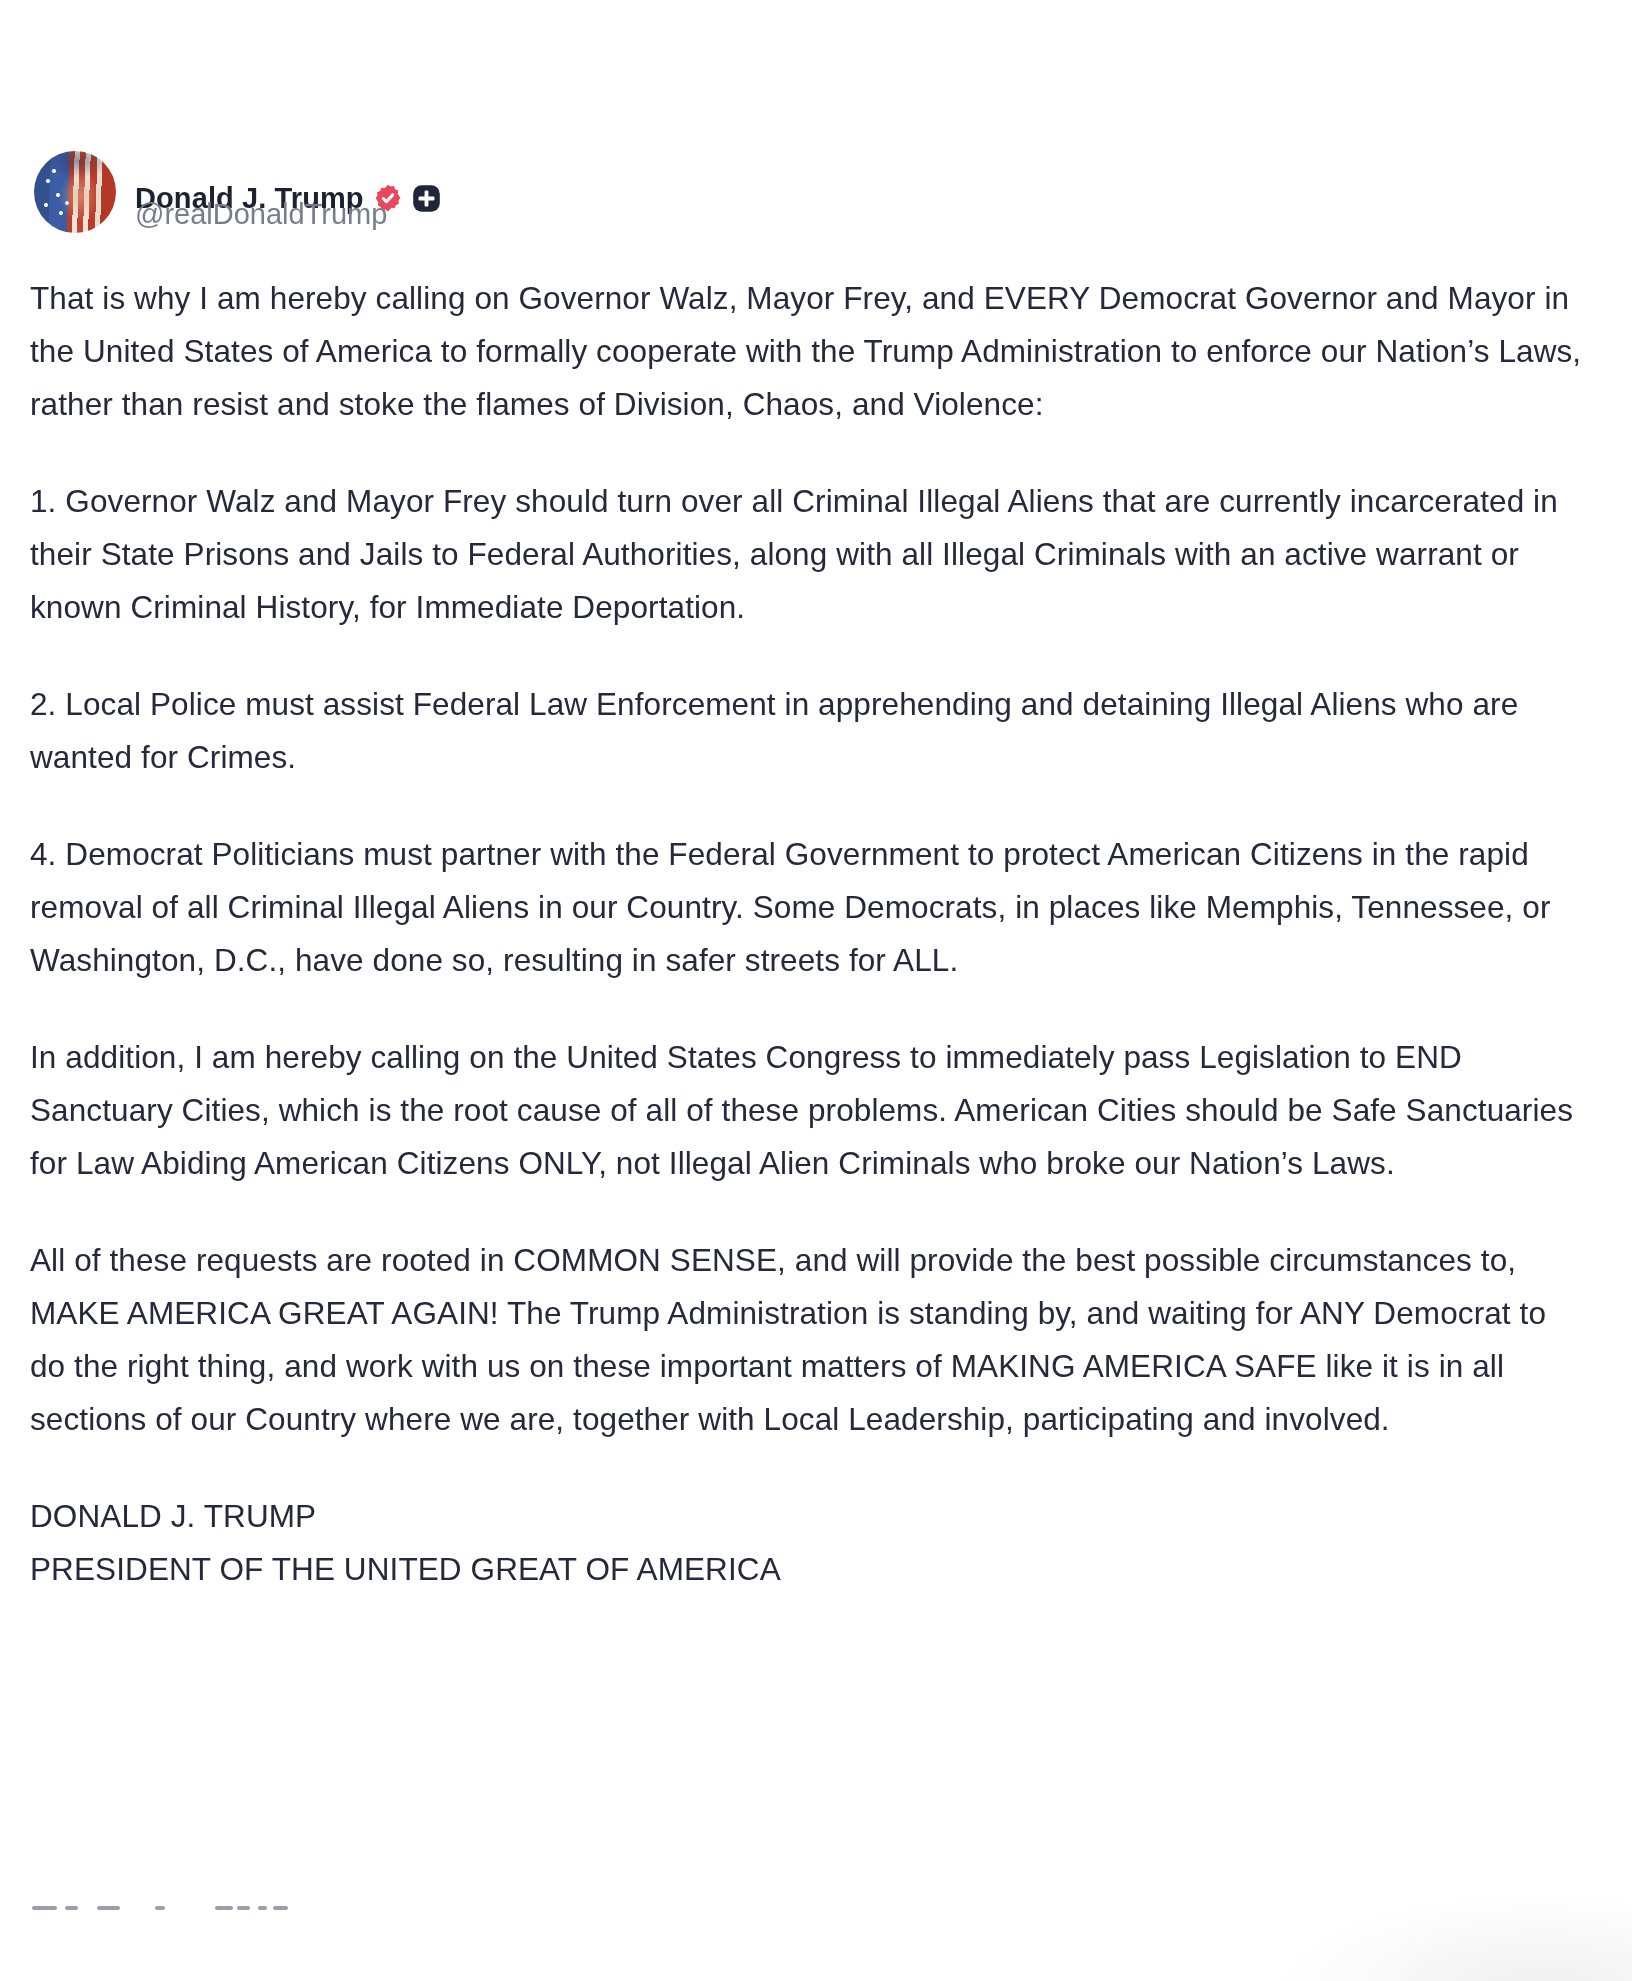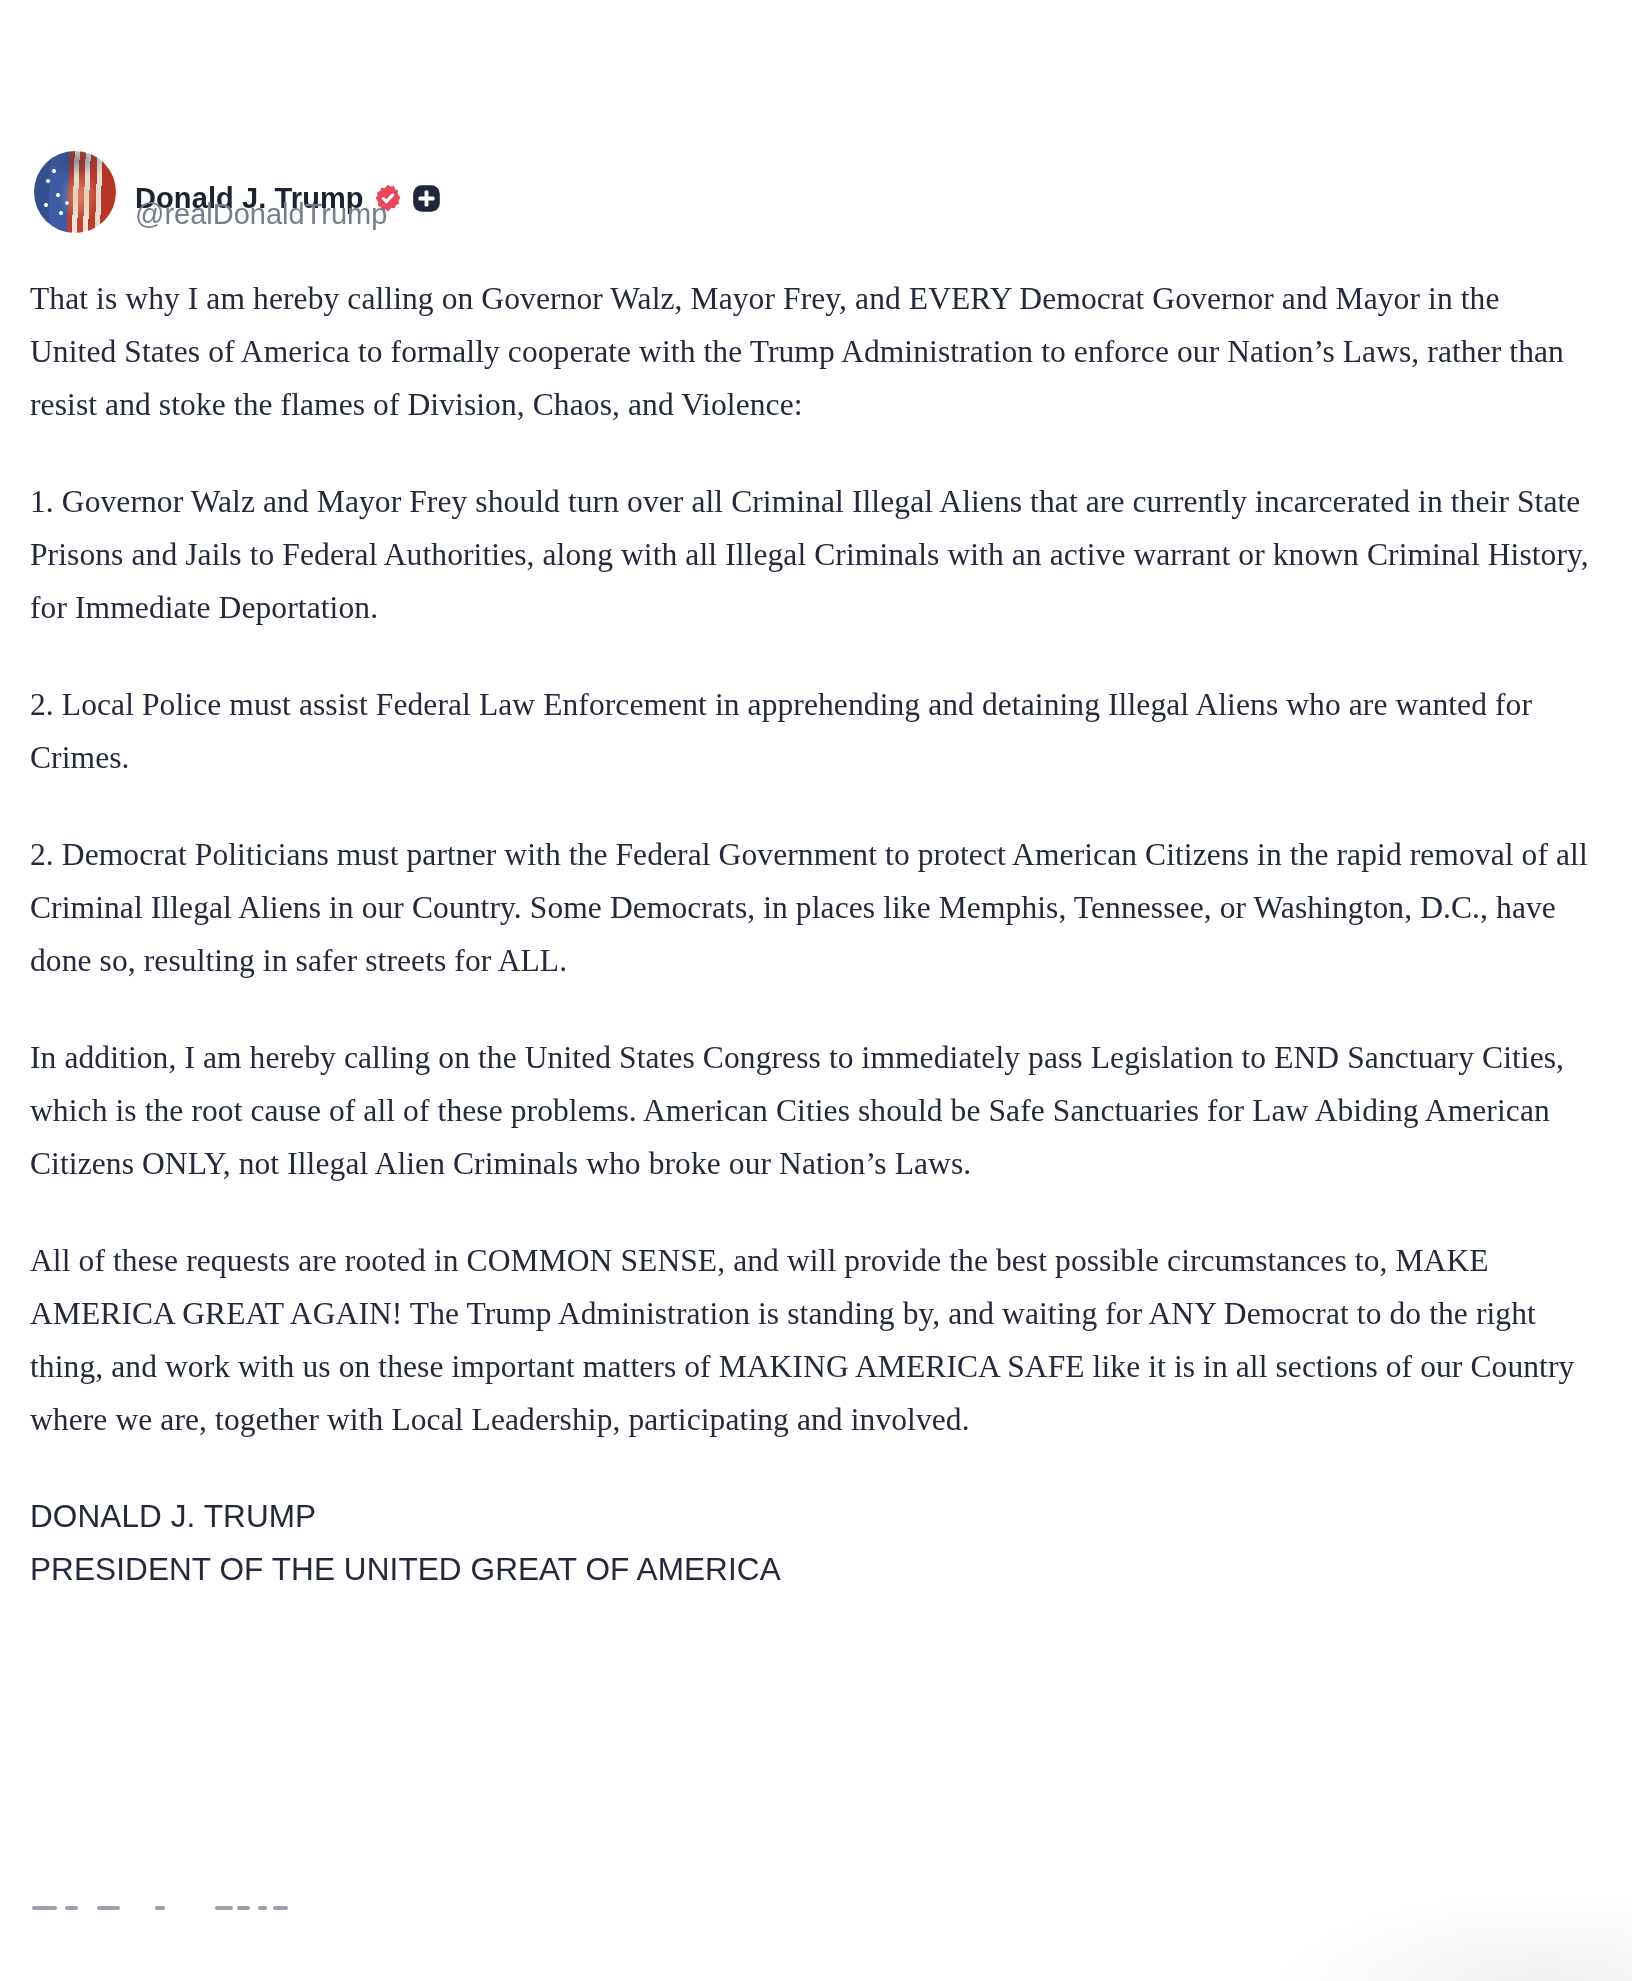--- a/index.html
+++ b/index.html
@@ -61,21 +61,21 @@
   }
 
   
   .post-body {
     position: absolute; left: 30px; top: 272px;
     width: 1560px;
     font-size: 31.5px; line-height: 53px;
     color: #242a3b;
     letter-spacing: 0.1px;
   }
-  .post-body p { margin: 0 0 44px 0; padding: 0; font-family: Liberation Serif, serif; }
+  .post-body p { margin: 0 0 44px 0; padding: 0; }
   .signature { margin: 0; }
   .signature div { margin: 0; }
 
   
   .clipped-line { position: absolute; top: 1906px; left: 0; width: 100%; height: 8px; }
   .clipped-line .mark {
     position: absolute; top: 0; height: 4px; border-radius: 2px;
     background: #878e9c; opacity: 0.85;
   }
   .m1 { left: 32px;  width: 25px; }
@@ -115,21 +115,21 @@
     </svg>
   </div>
 
   <div class="handle">@realDonaldTrump</div>
 </div>
 
 <div class="post-body">
   <p>That is why I am hereby calling on Governor Walz, Mayor Frey, and EVERY Democrat Governor and Mayor in the United States of America to formally cooperate with the Trump Administration to enforce our Nation’s Laws, rather than resist and stoke the flames of Division, Chaos, and Violence:</p>
   <p>1. Governor Walz and Mayor Frey should turn over all Criminal Illegal Aliens that are currently incarcerated in their State Prisons and Jails to Federal Authorities, along with all Illegal Criminals with an active warrant or known Criminal History, for Immediate Deportation.</p>
   <p>2. Local Police must assist Federal Law Enforcement in apprehending and detaining Illegal Aliens who are wanted for Crimes.</p>
-  <p>2. Democrat Politicians must partner with the Federal Government to protect American Citizens in the rapid removal of all Criminal Illegal Aliens in our Country. Some Democrats, in places like Memphis, Tennessee, or Washington, D.C., have done so, resulting in safer streets for ALL.</p>
+  <p>4. Democrat Politicians must partner with the Federal Government to protect American Citizens in the rapid removal of all Criminal Illegal Aliens in our Country. Some Democrats, in places like Memphis, Tennessee, or Washington, D.C., have done so, resulting in safer streets for ALL.</p>
   <p>In addition, I am hereby calling on the United States Congress to immediately pass Legislation to END Sanctuary Cities, which is the root cause of all of these problems. American Cities should be Safe Sanctuaries for Law Abiding American Citizens ONLY, not Illegal Alien Criminals who broke our Nation’s Laws.</p>
   <p>All of these requests are rooted in COMMON SENSE, and will provide the best possible circumstances to, MAKE AMERICA GREAT AGAIN! The Trump Administration is standing by, and waiting for ANY Democrat to do the right thing, and work with us on these important matters of MAKING AMERICA SAFE like it is in all sections of our Country where we are, together with Local Leadership, participating and involved.</p>
   <div class="signature">
     <div>DONALD J. TRUMP</div>
     <div>PRESIDENT OF THE UNITED GREAT OF AMERICA</div>
   </div>
 </div>
 
 <div class="clipped-line">
   <span class="mark m1"></span>

